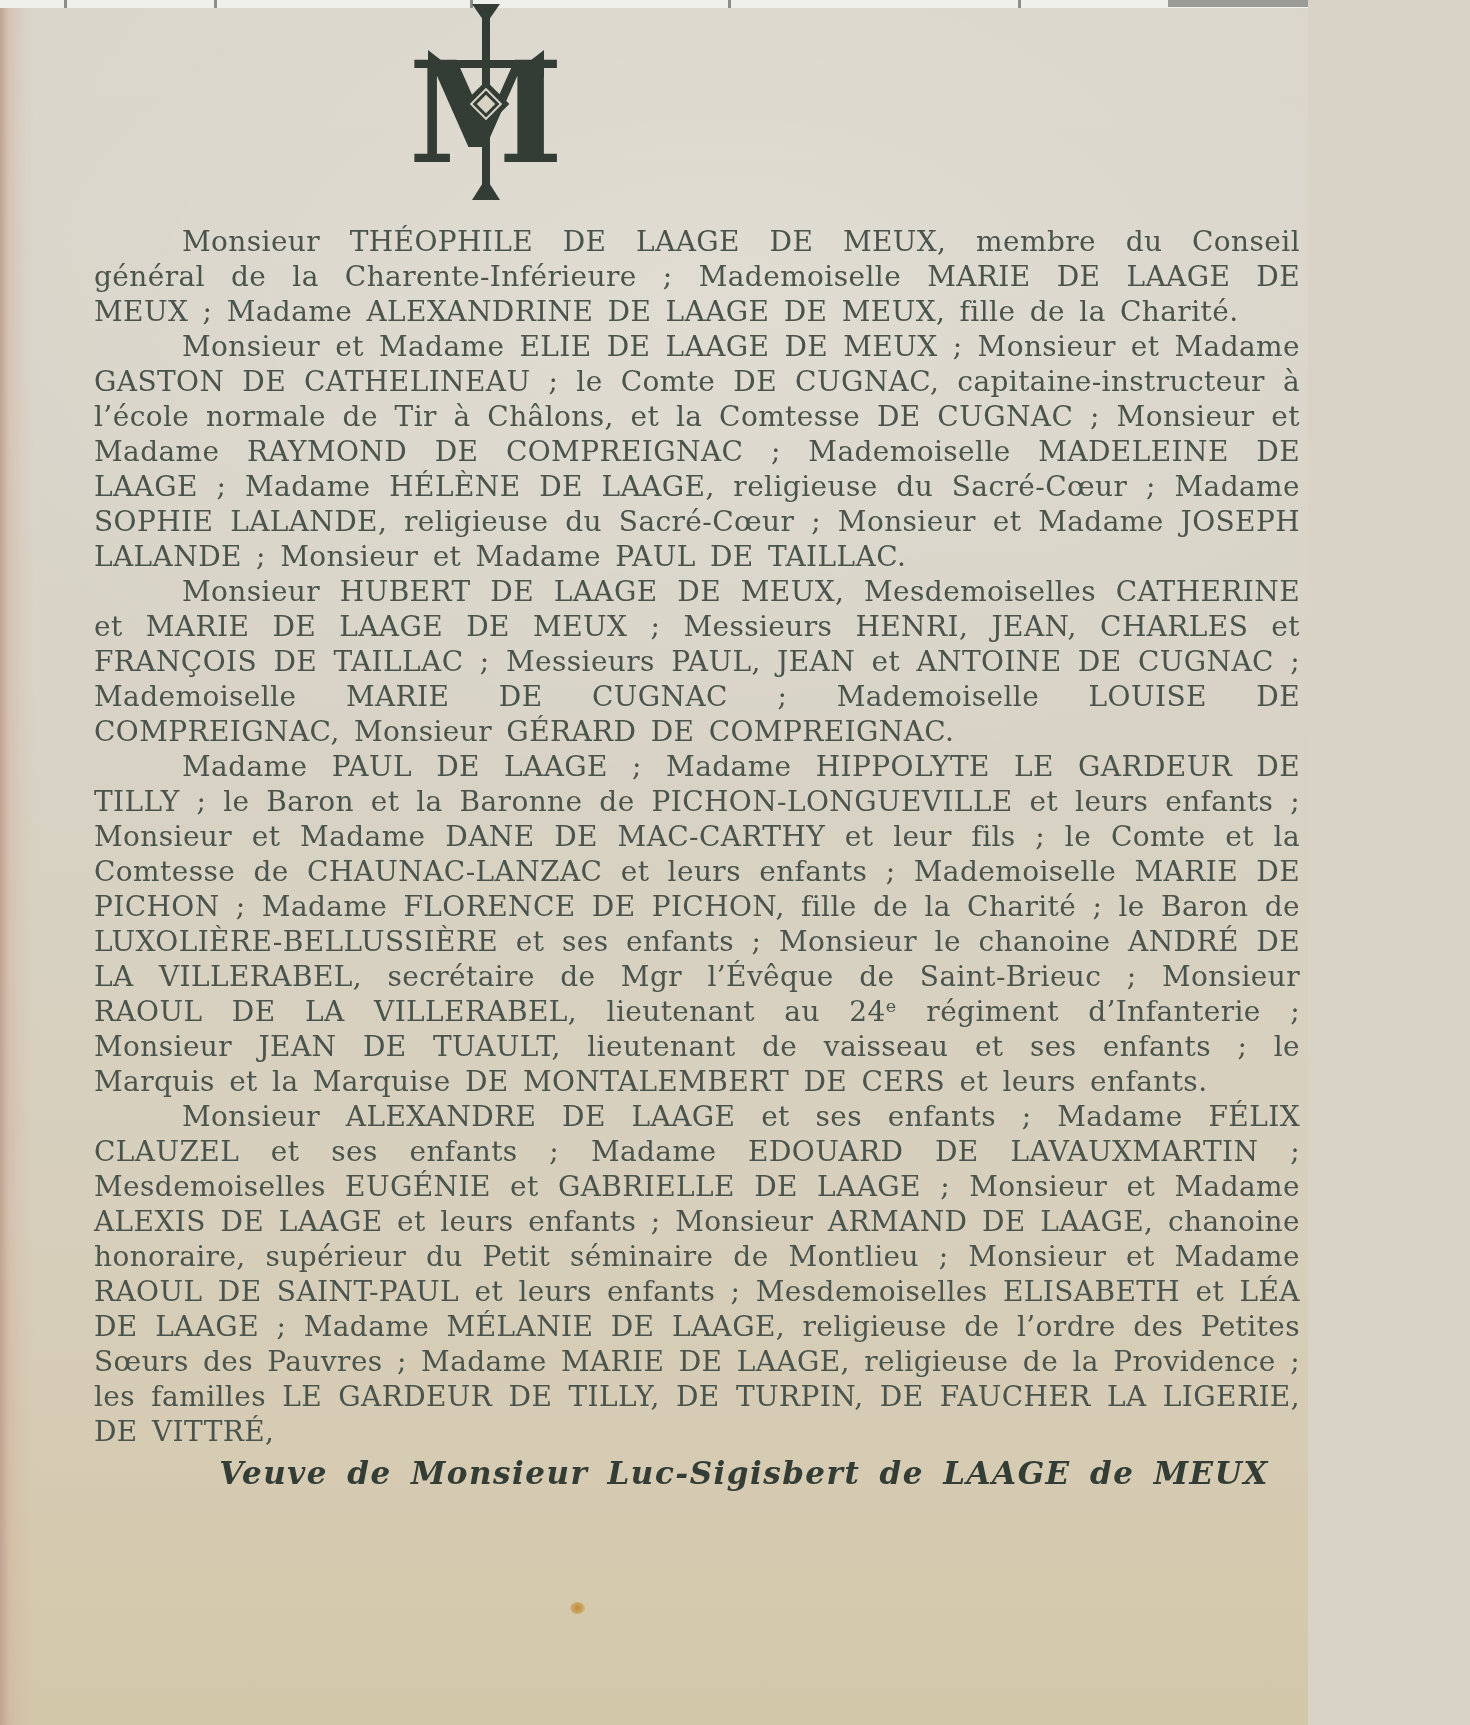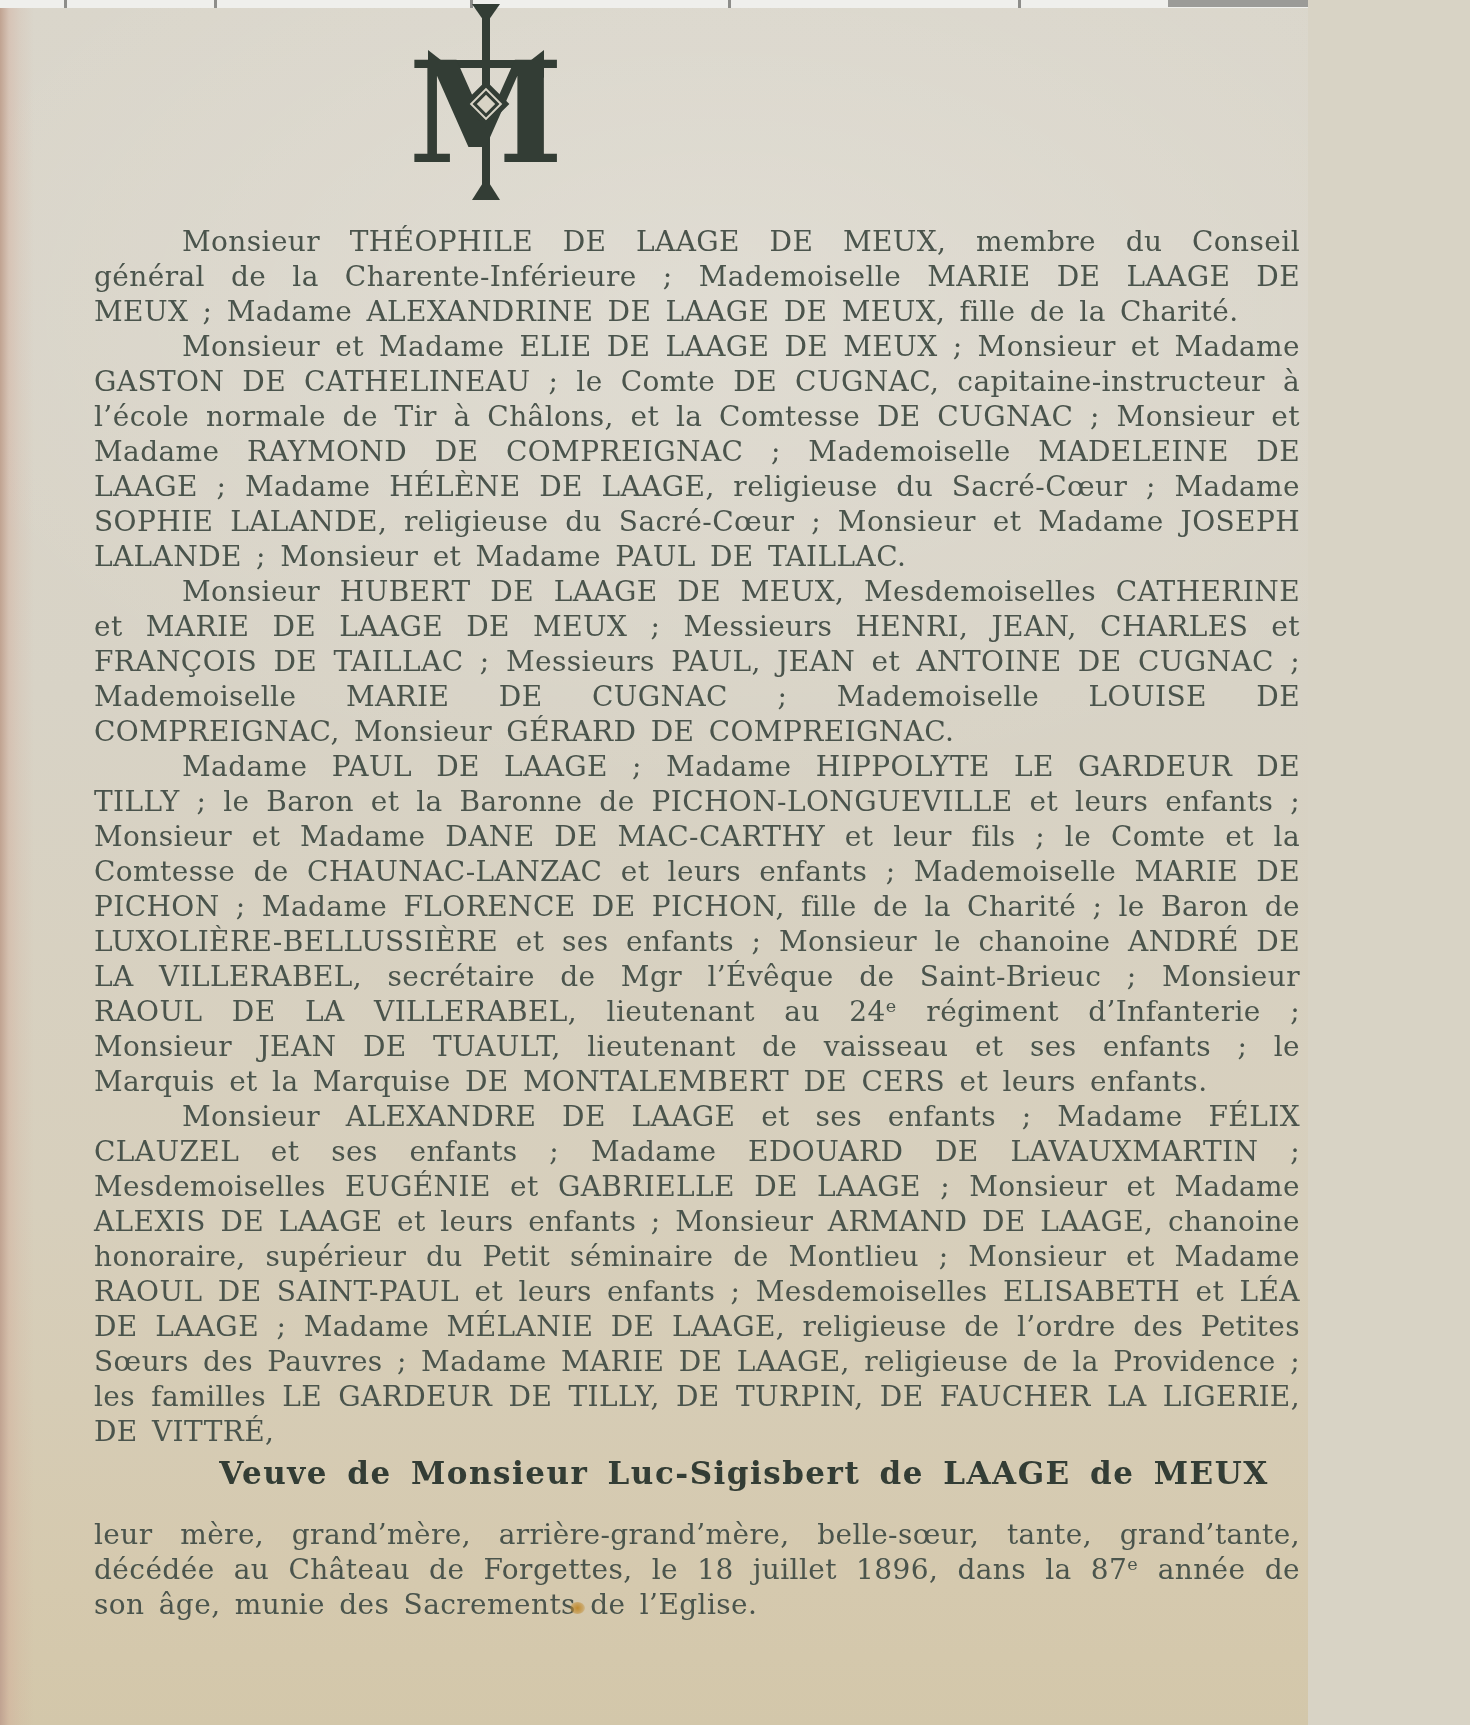--- a/index.html
+++ b/index.html
@@ -46,21 +46,21 @@
   .no-indent{text-indent:0;margin-top:26px;}
 
   .deceased-name{
     margin:38px 0 6px -60px;width:1420px;
     font-size:56px;font-weight:bold;text-align:center;
     letter-spacing:3px;word-spacing:10px;color:var(--ink-dark);
   }
   .widow-line{
     margin:6px 0 12px -60px;width:1420px;
     font-size:31px;font-weight:bold;text-align:center;
-    letter-spacing:1.5px;word-spacing:7px;color:var(--ink-dark);
+    letter-spacing:1.5px;word-spacing:7px;color:var(--ink-dark);font-style:italic;
   }
   .foxing-dot{
     position:absolute;left:570px;top:1602px;width:15px;height:12px;border-radius:50%;
     background:radial-gradient(circle at 50% 50%,var(--foxing) 0%,rgba(192,138,46,.55) 55%,rgba(192,138,46,0) 100%);
   }
 </style>
 </head>
 <body>
 
 <div class="page">
@@ -90,18 +90,17 @@
 
   <main class="content">
     <p class="body-par">Monsieur THÉOPHILE DE LAAGE DE MEUX, membre du Conseil général de la Charente-Inférieure&nbsp;; Mademoiselle MARIE DE LAAGE DE MEUX&nbsp;; Madame ALEXANDRINE DE LAAGE DE MEUX, fille de la Charité.</p>
     <p class="body-par">Monsieur et Madame ELIE DE LAAGE DE MEUX&nbsp;; Monsieur et Madame GASTON DE CATHELINEAU&nbsp;; le Comte DE CUGNAC, capitaine-instructeur à l’école normale de Tir à Châlons, et la Comtesse DE CUGNAC&nbsp;; Monsieur et Madame RAYMOND DE COMPREIGNAC&nbsp;; Mademoiselle MADELEINE DE LAAGE&nbsp;; Madame HÉLÈNE DE LAAGE, religieuse du Sacré-Cœur&nbsp;; Madame SOPHIE LALANDE, religieuse du Sacré-Cœur&nbsp;; Monsieur et Madame JOSEPH LALANDE&nbsp;; Monsieur et Madame PAUL DE TAILLAC.</p>
     <p class="body-par">Monsieur HUBERT DE LAAGE DE MEUX, Mesdemoiselles CATHERINE et MARIE DE LAAGE DE MEUX&nbsp;; Messieurs HENRI, JEAN, CHARLES et FRANÇOIS DE TAILLAC&nbsp;; Messieurs PAUL, JEAN et ANTOINE DE CUGNAC&nbsp;; Mademoiselle MARIE DE CUGNAC&nbsp;; Mademoiselle LOUISE DE COMPREIGNAC, Monsieur GÉRARD DE COMPREIGNAC.</p>
     <p class="body-par">Madame PAUL DE LAAGE&nbsp;; Madame HIPPOLYTE LE GARDEUR DE TILLY&nbsp;; le Baron et la Baronne de PICHON-LONGUEVILLE et leurs enfants&nbsp;; Monsieur et Madame DANE DE MAC-CARTHY et leur fils&nbsp;; le Comte et la Comtesse de CHAUNAC-LANZAC et leurs enfants&nbsp;; Mademoiselle MARIE DE PICHON&nbsp;; Madame FLORENCE DE PICHON, fille de la Charité&nbsp;; le Baron de LUXOLIÈRE-BELLUSSIÈRE et ses enfants&nbsp;; Monsieur le chanoine ANDRÉ DE LA VILLERABEL, secrétaire de Mgr l’Évêque de Saint-Brieuc&nbsp;; Monsieur RAOUL DE LA VILLERABEL, lieutenant au 24ᵉ régiment d’Infanterie&nbsp;; Monsieur JEAN DE TUAULT, lieutenant de vaisseau et ses enfants&nbsp;; le Marquis et la Marquise DE MONTALEMBERT DE CERS et leurs enfants.</p>
     <p class="body-par">Monsieur ALEXANDRE DE LAAGE et ses enfants&nbsp;; Madame FÉLIX CLAUZEL et ses enfants&nbsp;; Madame EDOUARD DE LAVAUXMARTIN&nbsp;; Mesdemoiselles EUGÉNIE et GABRIELLE DE LAAGE&nbsp;; Monsieur et Madame ALEXIS DE LAAGE et leurs enfants&nbsp;; Monsieur ARMAND DE LAAGE, chanoine honoraire, supérieur du Petit séminaire de Montlieu&nbsp;; Monsieur et Madame RAOUL DE SAINT-PAUL et leurs enfants&nbsp;; Mesdemoiselles ELISABETH et LÉA DE LAAGE&nbsp;; Madame MÉLANIE DE LAAGE, religieuse de l’ordre des Petites Sœurs des Pauvres&nbsp;; Madame MARIE DE LAAGE, religieuse de la Providence&nbsp;; les familles LE GARDEUR DE TILLY, DE TURPIN, DE FAUCHER LA LIGERIE, DE VITTRÉ,</p>
 
     <h2 class="widow-line">Veuve de Monsieur Luc-Sigisbert de LAAGE de MEUX</h2>
 
-    <p class="body-par no-indent">leur mère, grand’mère, arrière-grand’mère, belle-sœur, tante, grand’tante, décédée au Château de Forgettes, le 18 juillet 1896, dans la 87ᵉ année de son âge, munie des Sacrements de l’Eglise.</p>
 
   </main>
 
   <div class="foxing-dot"></div>
 </div>
 
 </body></html>

